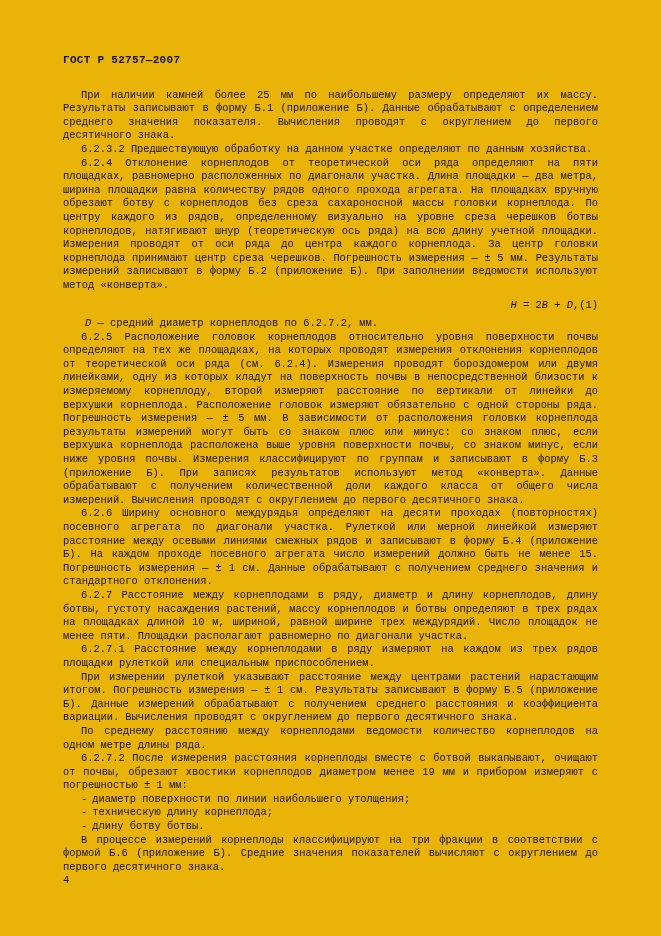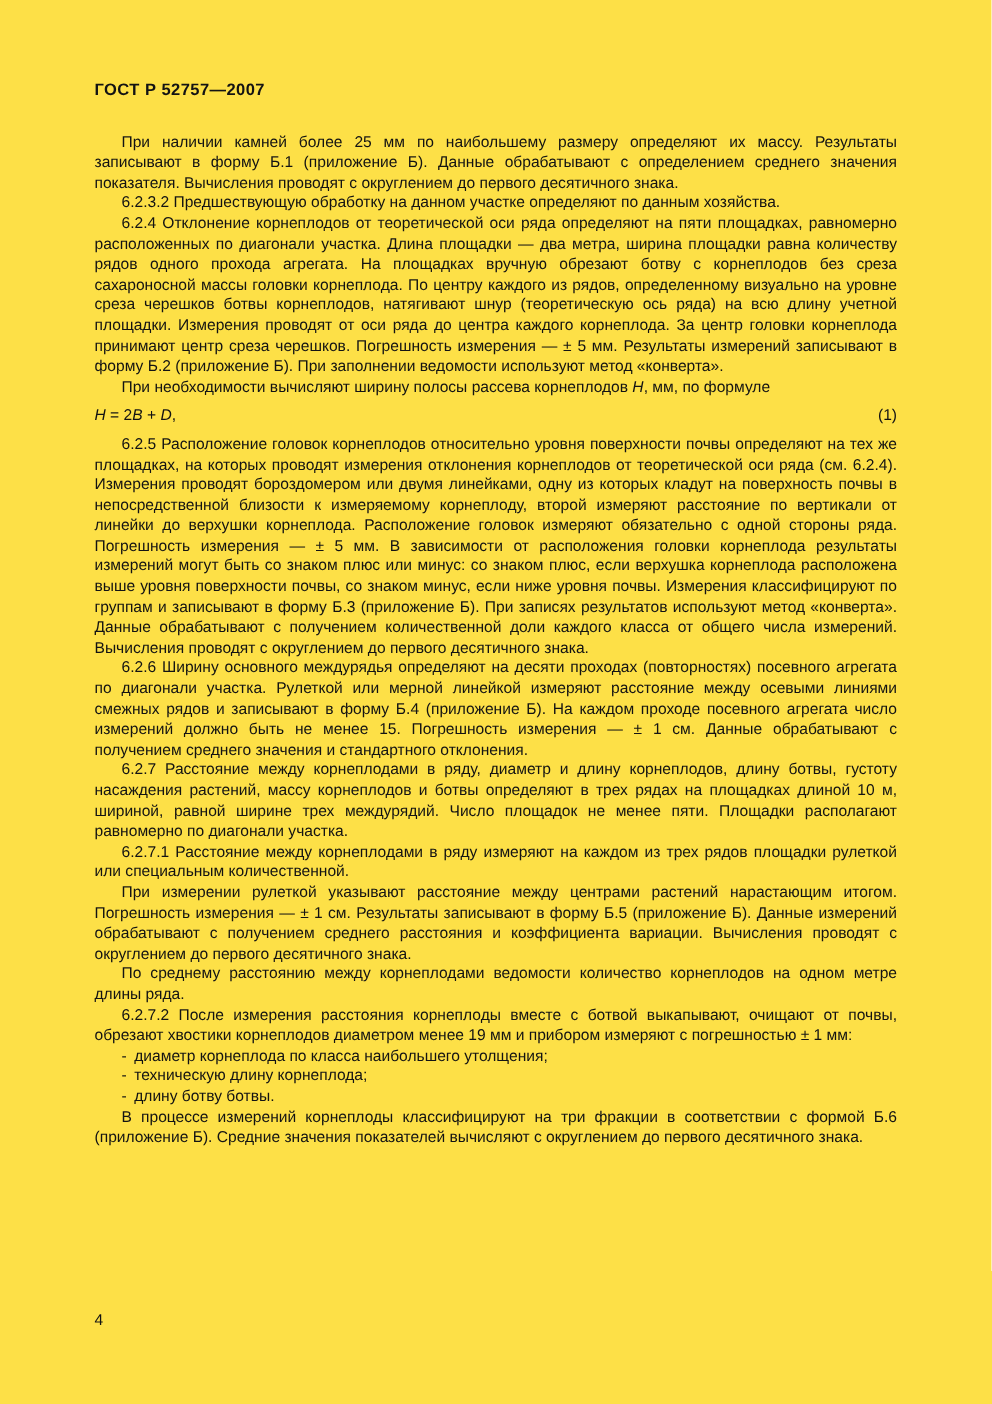--- a/index.html
+++ b/index.html
@@ -4,24 +4,24 @@
 <style>
   html, body {
     margin: 0;
     padding: 0;
     background: #ffffff;
   }
   .page {
     position: relative;
     width: 661px;
     height: 936px;
-    background: #fde047;
+    background: #eab308;
     box-sizing: border-box;
     padding: 54px 63px 0 63px;
-    font-family: Liberation Sans, sans-serif;
+    font-family: Liberation Mono, monospace;
     font-size: 10.4px;
     line-height: 13.6px;
     color: #131313;
     overflow: hidden;
   }
   .doc-header {
     font-size: 11px;
     font-weight: bold;
     letter-spacing: 0.3px;
     margin: 0 0 21px 0;
@@ -31,21 +31,21 @@
     text-align: justify;
     text-indent: 18px;
   }
   .formula-row {
     display: flex;
     align-items: baseline;
     margin: 6px 0 5px 0;
   }
   .formula-body {
     flex: 1;
-    text-align: left;
+    text-align: right;
   }
   .it { font-style: italic; }
   .formula-number { text-align: right; }
   .where-block p { text-indent: 0; }
   .where-block .d-line { padding-left: 22px; }
   .dash-item .marker { margin-right: 5px; }
   .page-number {
     position: absolute;
     left: 63px;
     bottom: 48px;
@@ -61,45 +61,45 @@
 
   <div class="body-text">
 
     <p>При наличии камней более 25 мм по наибольшему размеру определяют их массу. Результаты записывают в форму Б.1 (приложение Б). Данные обрабатывают с определением среднего значения показателя. Вычисления проводят с округлением до первого десятичного знака.</p>
 
     <p>6.2.3.2 Предшествующую обработку на данном участке определяют по данным хозяйства.</p>
 
     <p>6.2.4 Отклонение корнеплодов от теоретической оси ряда определяют на пяти площадках, равномерно расположенных по диагонали участка. Длина площадки — два метра, ширина площадки равна количеству рядов одного прохода агрегата. На площадках вручную обрезают ботву с корнеплодов без среза сахароносной массы головки корнеплода. По центру каждого из рядов, определенному визуально на уровне среза черешков ботвы корнеплодов, натягивают шнур (теоретическую ось ряда) на всю длину учетной площадки. Измерения проводят от оси ряда до центра каждого корнеплода. За центр головки корнеплода принимают центр среза черешков. Погрешность измерения — ± 5 мм. Результаты измерений записывают в форму Б.2 (приложение Б). При заполнении ведомости используют метод «конверта».</p>
 
 
-    <p><span>При необходимости вычисляют ширину полосы рассева корнеплодов </span><span class="it">H</span><span>, мм, по формуле</span></p>
 
     <div class="formula-row">
       <div class="formula-body"><span class="it">H</span><span> = 2</span><span class="it">B</span><span> + </span><span class="it">D</span><span>,</span></div>
       <div class="formula-number">(1)</div>
     </div>
 
     <div class="where-block">
+      <p class="d-line"><span class="it">D</span><span> — средний диаметр корнеплодов по 6.2.7.2, мм.</span></p>
     </div>
 
     <p>6.2.5 Расположение головок корнеплодов относительно уровня поверхности почвы определяют на тех же площадках, на которых проводят измерения отклонения корнеплодов от теоретической оси ряда (см. 6.2.4). Измерения проводят бороздомером или двумя линейками, одну из которых кладут на поверхность почвы в непосредственной близости к измеряемому корнеплоду, второй измеряют расстояние по вертикали от линейки до верхушки корнеплода. Расположение головок измеряют обязательно с одной стороны ряда. Погрешность измерения — ± 5 мм. В зависимости от расположения головки корнеплода результаты измерений могут быть со знаком плюс или минус: со знаком плюс, если верхушка корнеплода расположена выше уровня поверхности почвы, со знаком минус, если ниже уровня почвы. Измерения классифицируют по группам и записывают в форму Б.3 (приложение Б). При записях результатов используют метод «конверта». Данные обрабатывают с получением количественной доли каждого класса от общего числа измерений. Вычисления проводят с округлением до первого десятичного знака.</p>
 
     <p>6.2.6 Ширину основного междурядья определяют на десяти проходах (повторностях) посевного агрегата по диагонали участка. Рулеткой или мерной линейкой измеряют расстояние между осевыми линиями смежных рядов и записывают в форму Б.4 (приложение Б). На каждом проходе посевного агрегата число измерений должно быть не менее 15. Погрешность измерения — ± 1 см. Данные обрабатывают с получением среднего значения и стандартного отклонения.</p>
 
     <p>6.2.7 Расстояние между корнеплодами в ряду, диаметр и длину корнеплодов, длину ботвы, густоту насаждения растений, массу корнеплодов и ботвы определяют в трех рядах на площадках длиной 10 м, шириной, равной ширине трех междурядий. Число площадок не менее пяти. Площадки располагают равномерно по диагонали участка.</p>
 
-    <p>6.2.7.1 Расстояние между корнеплодами в ряду измеряют на каждом из трех рядов площадки рулеткой или специальным количественной.</p>
+    <p>6.2.7.1 Расстояние между корнеплодами в ряду измеряют на каждом из трех рядов площадки рулеткой или специальным приспособлением.</p>
 
     <p>При измерении рулеткой указывают расстояние между центрами растений нарастающим итогом. Погрешность измерения — ± 1 см. Результаты записывают в форму Б.5 (приложение Б). Данные измерений обрабатывают с получением среднего расстояния и коэффициента вариации. Вычисления проводят с округлением до первого десятичного знака.</p>
 
     <p>По среднему расстоянию между корнеплодами ведомости количество корнеплодов на одном метре длины ряда.</p>
 
     <p>6.2.7.2 После измерения расстояния корнеплоды вместе с ботвой выкапывают, очищают от почвы, обрезают хвостики корнеплодов диаметром менее 19 мм и прибором измеряют с погрешностью ± 1 мм:</p>
 
-    <p class="dash-item"><span class="marker">-</span><span>диаметр корнеплода по класса наибольшего утолщения;</span></p>
+    <p class="dash-item"><span class="marker">-</span><span>диаметр поверхности по линии наибольшего утолщения;</span></p>
 
     <p class="dash-item"><span class="marker">-</span><span>техническую длину корнеплода;</span></p>
 
     <p class="dash-item"><span class="marker">-</span><span>длину ботву ботвы.</span></p>
 
     <p>В процессе измерений корнеплоды классифицируют на три фракции в соответствии с формой Б.6 (приложение Б). Средние значения показателей вычисляют с округлением до первого десятичного знака.</p>
 
   </div>
 
   <div class="page-number">4</div>

